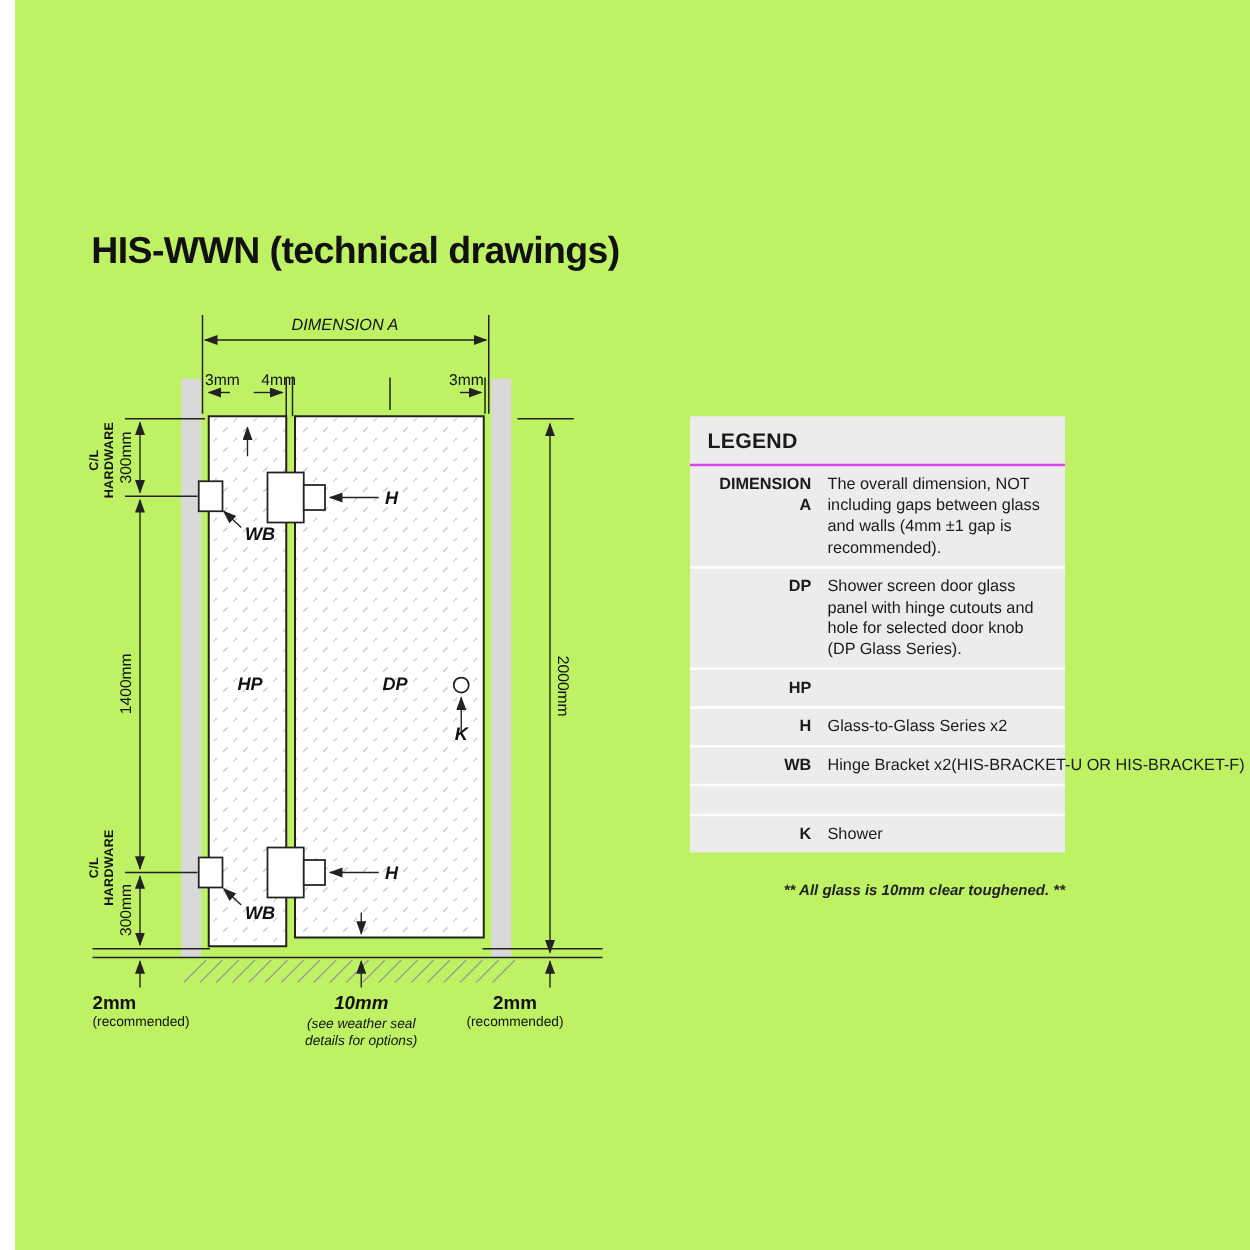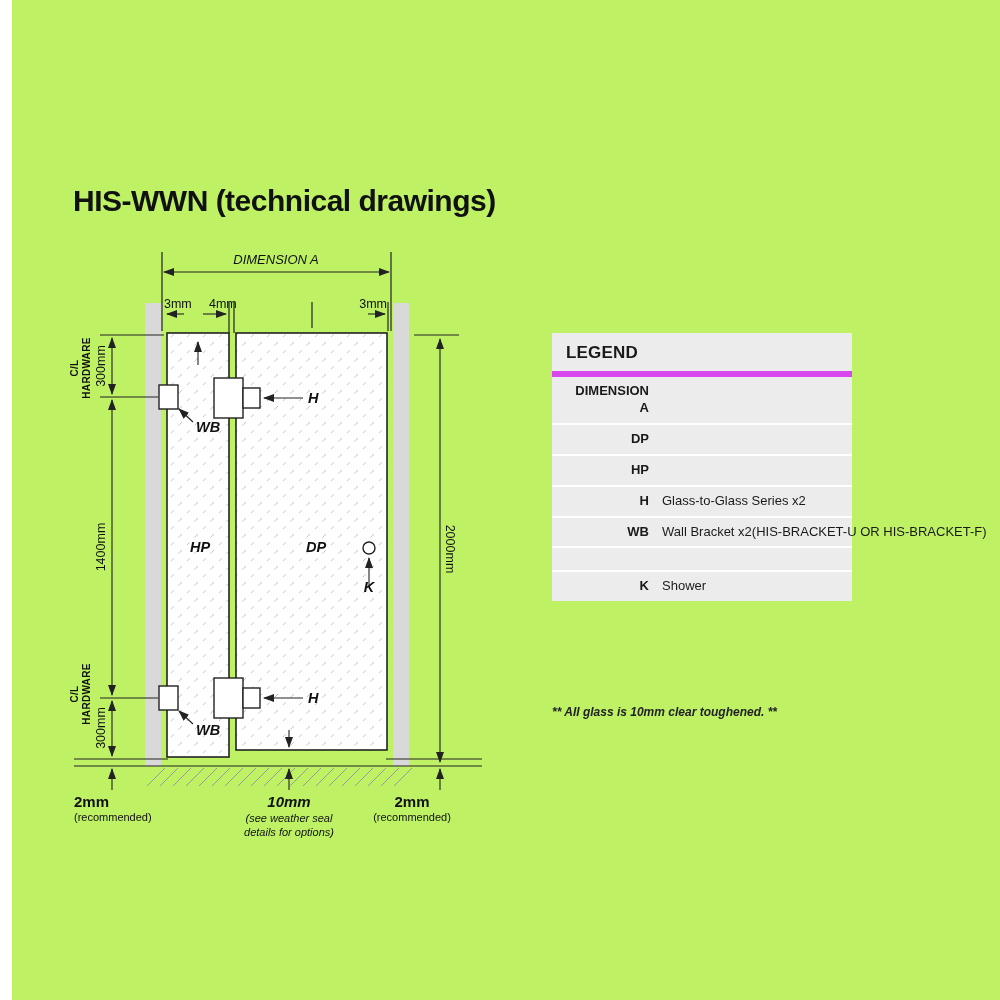--- a/index.html
+++ b/index.html
@@ -18,28 +18,28 @@
   .t-notei{font-size:11px;font-style:italic;}
   .ln{stroke:#222;stroke-width:1.2;fill:none;}
   .dimln{stroke:#222;stroke-width:1.1;fill:none;}
   .glass{fill:url(#glasshatch);stroke:#222;stroke-width:1.6;}
   .hw{fill:#fff;stroke:#222;stroke-width:1.4;}
   .wall{fill:#d9d9d9;}
   
   .legend{position:absolute;left:540px;top:333px;width:300px;background:#ececec;
           font-size:13px;line-height:1.3;}
   .legend-header{padding:9px 14px 7px;font-size:17px;font-weight:700;
-                 border-bottom:6px solid #d946ef;letter-spacing:.2px;}
+                 border-bottom:2px solid #d946ef;letter-spacing:.2px;}
   .lrow{display:flex;padding:6px 0 6px 12px;border-bottom:2px solid #fff;align-items:flex-start;}
   .lrow:last-child{border-bottom:none;}
   .lterm{width:85px;text-align:right;font-weight:700;flex:none;}
   .ldesc{margin-left:13px;width:182px;}
   .lrow.nowrap .ldesc{white-space:nowrap;width:auto;}
   .lrow.empty{height:10px;padding:6px 0;}
-  .footnote{position:absolute;left:540px;top:705px;width:300px;text-align:left;
+  .footnote{position:absolute;left:540px;top:705px;width:300px;text-align:right;
             font-size:12px;font-style:italic;font-weight:600;color:#222;}
 </style>
 </head>
 <body>
 
 <div class="canvas">
 
   <div class="page-title">HIS-WWN (technical drawings)</div>
 
   <svg style="position:absolute;left:0;top:0;" width="520" height="860" viewBox="0 0 520 860" xmlns="http://www.w3.org/2000/svg">
@@ -161,34 +161,36 @@
       <text class="t-notei" x="277" y="836" text-anchor="middle">details for options)</text>
       <text class="t-mm" x="400" y="807" text-anchor="middle">2mm</text>
       <text class="t-note" x="400" y="821" text-anchor="middle">(recommended)</text>
     </g>
   </svg>
 
   <div class="legend">
     <div class="legend-header">LEGEND</div>
     <div class="lrow">
       <div class="lterm">DIMENSION A</div>
+      <div class="ldesc">The overall dimension, NOT including gaps between glass and walls (4mm ±1 gap is recommended).</div>
     </div>
     <div class="lrow">
       <div class="lterm">DP</div>
+      <div class="ldesc">Shower screen door glass panel with hinge cutouts and hole for selected door knob (DP Glass Series).</div>
     </div>
     <div class="lrow">
       <div class="lterm">HP</div>
     </div>
     <div class="lrow">
       <div class="lterm">H</div>
       <div class="ldesc">Glass-to-Glass Series x2</div>
     </div>
     <div class="lrow nowrap">
       <div class="lterm">WB</div>
-      <div class="ldesc">Wall Bracket x2(HIS-BRACKET-U OR HIS-BRACKET-F)</div>
+      <div class="ldesc">Hinge Bracket x2(HIS-BRACKET-U OR HIS-BRACKET-F)</div>
     </div>
     <div class="lrow empty">
       <div class="lterm"></div>
       <div class="ldesc"></div>
     </div>
     <div class="lrow">
       <div class="lterm">K</div>
       <div class="ldesc">Shower</div>
     </div>
   </div>

